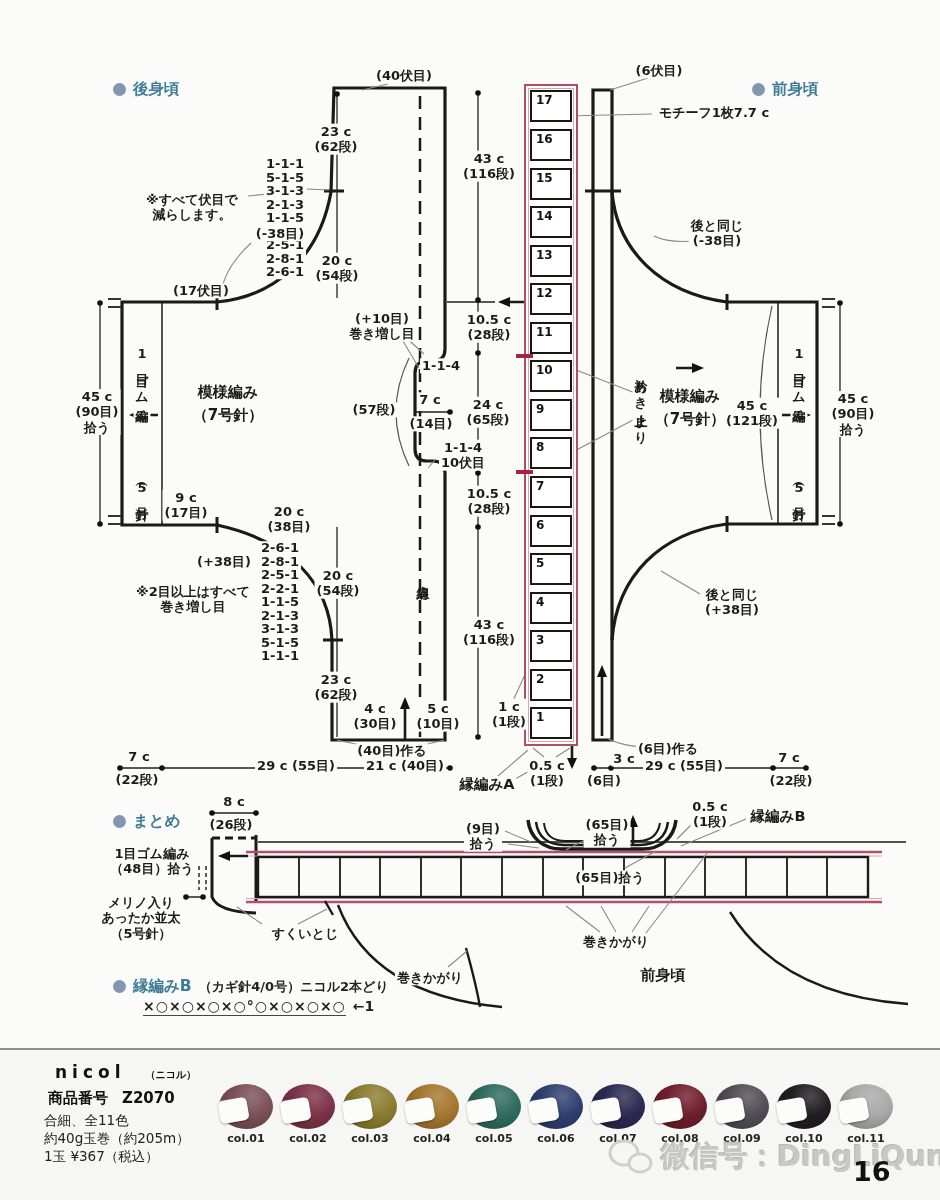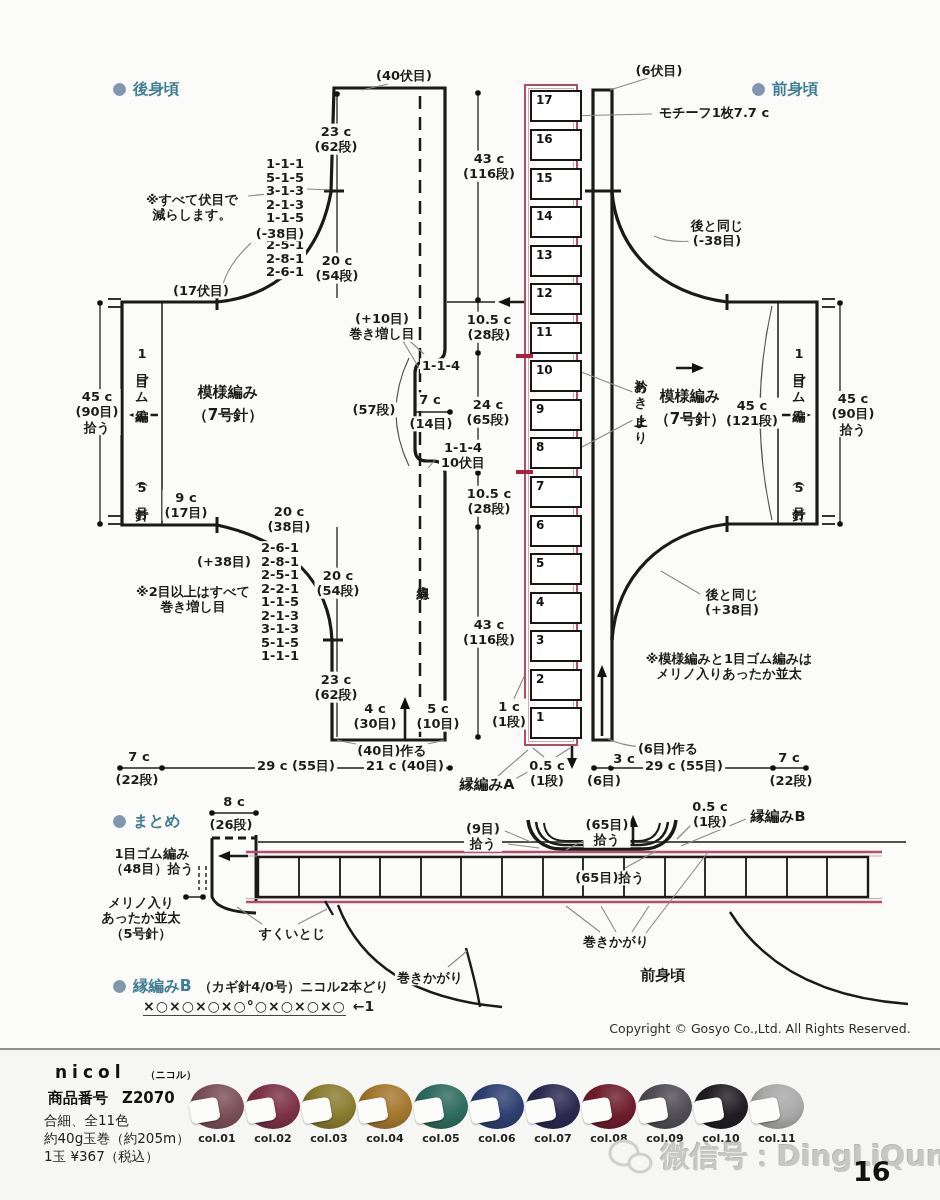--- a/index.html
+++ b/index.html
@@ -10,35 +10,35 @@
   .l{position:absolute;transform:translate(-50%,-50%);font-size:13px;font-weight:bold;color:#1b1b1b;line-height:1.18;white-space:pre-line;text-align:center;background:#fbfbf9;padding:0 2px;}
   .l.list{font-size:13px;line-height:1.04;}
   .l.big{font-size:15px;line-height:1.55;}
   .l.bold-lg{font-size:14.5px;}
   .l.vert{writing-mode:vertical-rl;text-orientation:upright;letter-spacing:2px;line-height:1;}
   .sec{position:absolute;display:flex;align-items:center;gap:7px;font-size:15.5px;font-weight:bold;color:#3e7d95;background:#fbfbf9;}
   .sec .dot{width:13px;height:13px;border-radius:50%;background:#8296af;}
   .sec .detail{color:#222;font-size:13px;}
   .strip-outer{position:absolute;left:524px;top:84px;width:54px;height:662px;border:2.5px solid #b04f63;box-sizing:border-box;background:#fdfdfc;}
   .strip-inner{position:absolute;left:2px;top:2px;right:2px;bottom:2px;border:1px solid #dba4ae;}
-  .cell{position:absolute;left:530px;width:52px;height:32px;border:2.5px solid #161616;box-sizing:border-box;background:#fff;font-size:12px;font-weight:bold;color:#111;}
+  .cell{position:absolute;left:530px;width:42px;height:32px;border:2.5px solid #161616;box-sizing:border-box;background:#fff;font-size:12px;font-weight:bold;color:#111;}
   .cell span{display:block;margin:1px 0 0 4px;}
   .redtick{position:absolute;left:516px;width:17px;height:4px;background:#a8213f;}
   .symrow{position:absolute;left:143px;top:998px;font-size:14px;font-weight:bold;color:#222;}
   .symrow .sym{border-bottom:1.5px solid #444;padding-bottom:1px;letter-spacing:1px;}
   .symrow .arr{margin-left:7px;}
   .copyright{position:absolute;left:760px;top:1028px;transform:translate(-50%,-50%);font-size:12.5px;color:#2d2d2d;white-space:nowrap;}
   .product{position:absolute;left:0;top:1048px;width:940px;height:152px;background:#f6f6f4;border-top:2px solid #8f8f8d;box-sizing:border-box;}
   .pname{position:absolute;left:55px;top:12px;font-size:17px;font-weight:bold;color:#111;}
   .pname .nicol{letter-spacing:5px;margin-right:20px;}
   .pname .kana{font-size:10px;}
   .pcode{position:absolute;left:48px;top:39px;font-size:15px;font-weight:bold;color:#111;}
   .pcode .code{margin-left:14px;}
   .pspec{position:absolute;left:44px;font-size:13.5px;color:#222;font-weight:500;}
-  .balls{position:absolute;left:190px;top:34px;display:flex;gap:2px;}
+  .balls{position:absolute;left:219px;top:34px;display:flex;gap:8px;}
   .ball{width:54px;}
   .yarn{width:54px;height:45px;border-radius:50%;position:relative;background-image:radial-gradient(ellipse at 62% 28%,rgba(255,255,255,.20),rgba(0,0,0,0) 42%,rgba(0,0,0,.30) 94%);}
   .chip{position:absolute;left:0;top:15px;width:29px;height:23px;background:#fcfcfb;border-radius:5px;transform:rotate(-10deg);box-shadow:0 1px 2px rgba(0,0,0,.35);}
   .bname{text-align:center;font-size:11px;font-weight:bold;color:#222;margin-top:3px;}
   .watermark{position:absolute;left:607px;top:1137px;display:flex;align-items:center;gap:8px;z-index:5;}
   .watermark .wtext{font-size:29px;font-weight:bold;color:#c7c7c4;text-shadow:1px 1px 0 #f2f2f0,-1px -1px 0 #b5b5b2;white-space:nowrap;}
   .pagenum{position:absolute;left:853px;top:1156px;font-size:27px;font-weight:bold;color:#111;z-index:6;}
 </style>
 </head>
 <body>
@@ -303,53 +303,50 @@
 （7号針）</div>
 <div class="l" style="left:752px;top:413px">45 c
 (121段)</div>
 <div class="l vert" style="left:799px;top:382px">1目ゴム編み</div>
 <div class="l vert" style="left:799px;top:490px">（5号針）</div>
 <div class="l" style="left:853px;top:414px">45 c
 (90目)
 拾う</div>
 <div class="l" style="left:732px;top:602px">後と同じ
 (+38目)</div>
-<div class="l" style="left:729px;top:666px">※模様編みと1目ゴム編みは
-メリノ入りあったか並太</div>
 <div class="l" style="left:668px;top:749px">(6目)作る</div>
 <div class="l" style="left:624px;top:759px">3 c</div>
 <div class="l" style="left:604px;top:781px">(6目)</div>
 <div class="l" style="left:684px;top:766px">29 c (55目)</div>
 <div class="l" style="left:789px;top:758px">7 c</div>
 <div class="l" style="left:791px;top:781px">(22段)</div>
 <div class="l" style="left:139px;top:757px">7 c</div>
 <div class="l" style="left:137px;top:780px">(22段)</div>
 <div class="l" style="left:296px;top:766px">29 c (55目)</div>
 <div class="l" style="left:405px;top:766px">21 c (40目)</div>
 <div class="l" style="left:234px;top:802px">8 c</div>
 <div class="l" style="left:231px;top:825px">(26段)</div>
 <div class="l" style="left:152px;top:861px">1目ゴム編み
 （48目）拾う</div>
 <div class="l" style="left:141px;top:918px">メリノ入り
 あったか並太
 （5号針）</div>
-<div class="l" style="left:292px;top:934px">すくいとじ</div>
+<div class="l" style="left:305px;top:934px">すくいとじ</div>
 <div class="l" style="left:483px;top:836px">(9目)
 拾う</div>
 <div class="l" style="left:607px;top:832px">(65目)
 拾う</div>
 <div class="l" style="left:710px;top:814px">0.5 c
 (1段)</div>
 <div class="l bold-lg" style="left:778px;top:817px">縁編みB</div>
 <div class="l" style="left:610px;top:878px">(65目)拾う</div>
 <div class="l" style="left:616px;top:942px">巻きかがり</div>
 <div class="l" style="left:430px;top:978px">巻きかがり</div>
 <div class="l big" style="left:663px;top:976px">前身頃</div>
 
-<div class="copyright">Copyright © Gosyo Co.,Ltd. All Rights Reserved.</div>
 </div>
 
 <div class="product">
   <div class="pname"><span class="nicol">nicol</span><span class="kana">（ニコル）</span></div>
   <div class="pcode"><span>商品番号</span><span class="code">Z2070</span></div>
   <div class="pspec" style="top:62px">合細、全11色</div>
   <div class="pspec" style="top:80px">約40g玉巻（約205m）</div>
   <div class="pspec" style="top:98px">1玉 ¥367（税込）</div>
   <div class="balls">
     <div class="ball">

